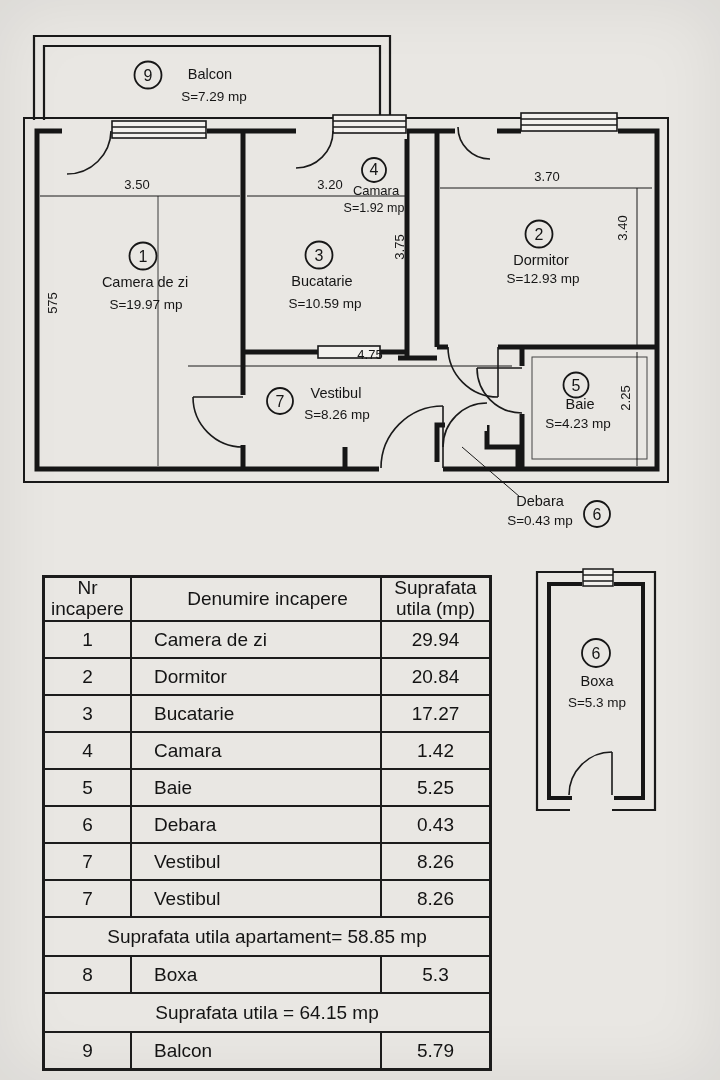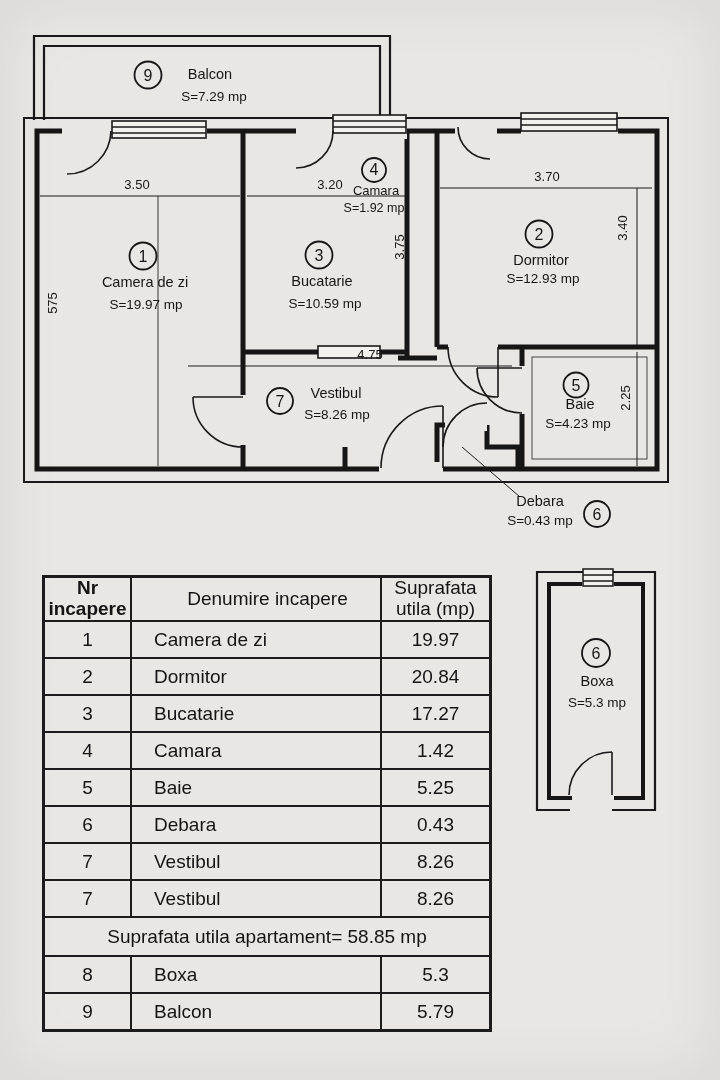--- a/index.html
+++ b/index.html
@@ -31,21 +31,21 @@
   }
   #area-table td,#area-table th{
     border:2px solid #1c1c1c;
     font-weight:normal;
     font-size:19px;
     padding:0;
     text-align:center;
     color:#141414;
   }
   #area-table{border:3px solid #1c1c1c;}
-  #area-table .c1{width:85px;font-weight:bold;}
+  #area-table .c1{width:85px;}
   #area-table .c2{width:225px;padding-left:23px;}
   #area-table .c3{width:107px;}
   #area-table th{height:42px;line-height:1.08;font-size:19px;}
   #area-table td{height:35px;}
   #area-table td.name{text-align:left;padding-left:22px;}
   #area-table td.merged{height:37px;font-size:19px;margin-top:11px;}
 </style>
 </head>
 <body>
 
@@ -245,21 +245,21 @@
       <span>Denumire incapere</span>
     </th>
     <th class="c3">
       <span>Suprafata</span><br>
       <span>utila (mp)</span>
     </th>
   </tr>
   <tr>
     <td>1</td>
     <td class="name">Camera de zi</td>
-    <td>19.97</td>
+    <td>29.94</td>
   </tr>
   <tr>
     <td>2</td>
     <td class="name">Dormitor</td>
     <td>20.84</td>
   </tr>
   <tr>
     <td>3</td>
     <td class="name">Bucatarie</td>
     <td>17.27</td>
@@ -291,20 +291,23 @@
   </tr>
   <tr>
     <td class="merged" colspan="3">Suprafata utila apartament= 58.85 mp</td>
   </tr>
   <tr>
     <td>8</td>
     <td class="name">Boxa</td>
     <td>5.3</td>
   </tr>
   <tr>
+    <td class="merged" colspan="3">Suprafata utila = 64.15 mp</td>
+  </tr>
+  <tr>
     <td>9</td>
     <td class="name">Balcon</td>
     <td>5.79</td>
   </tr>
 </tbody>
   </table>
 
 
 
 

